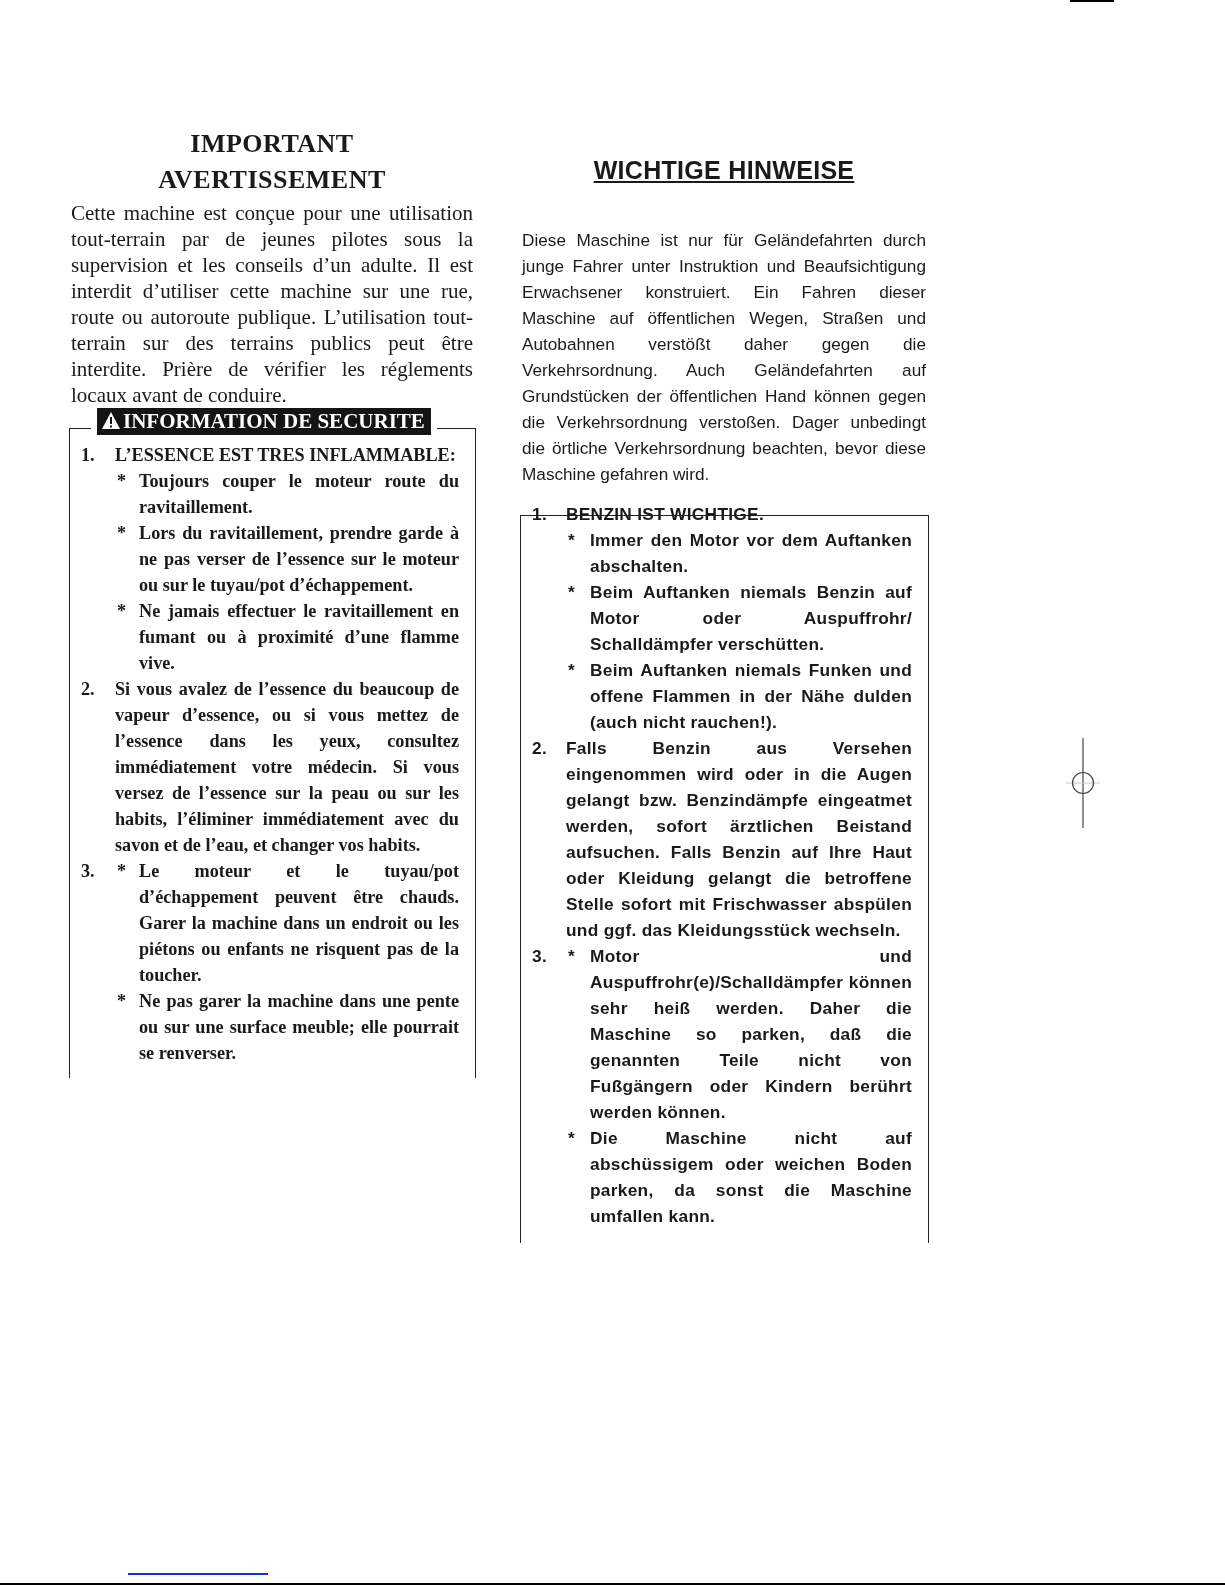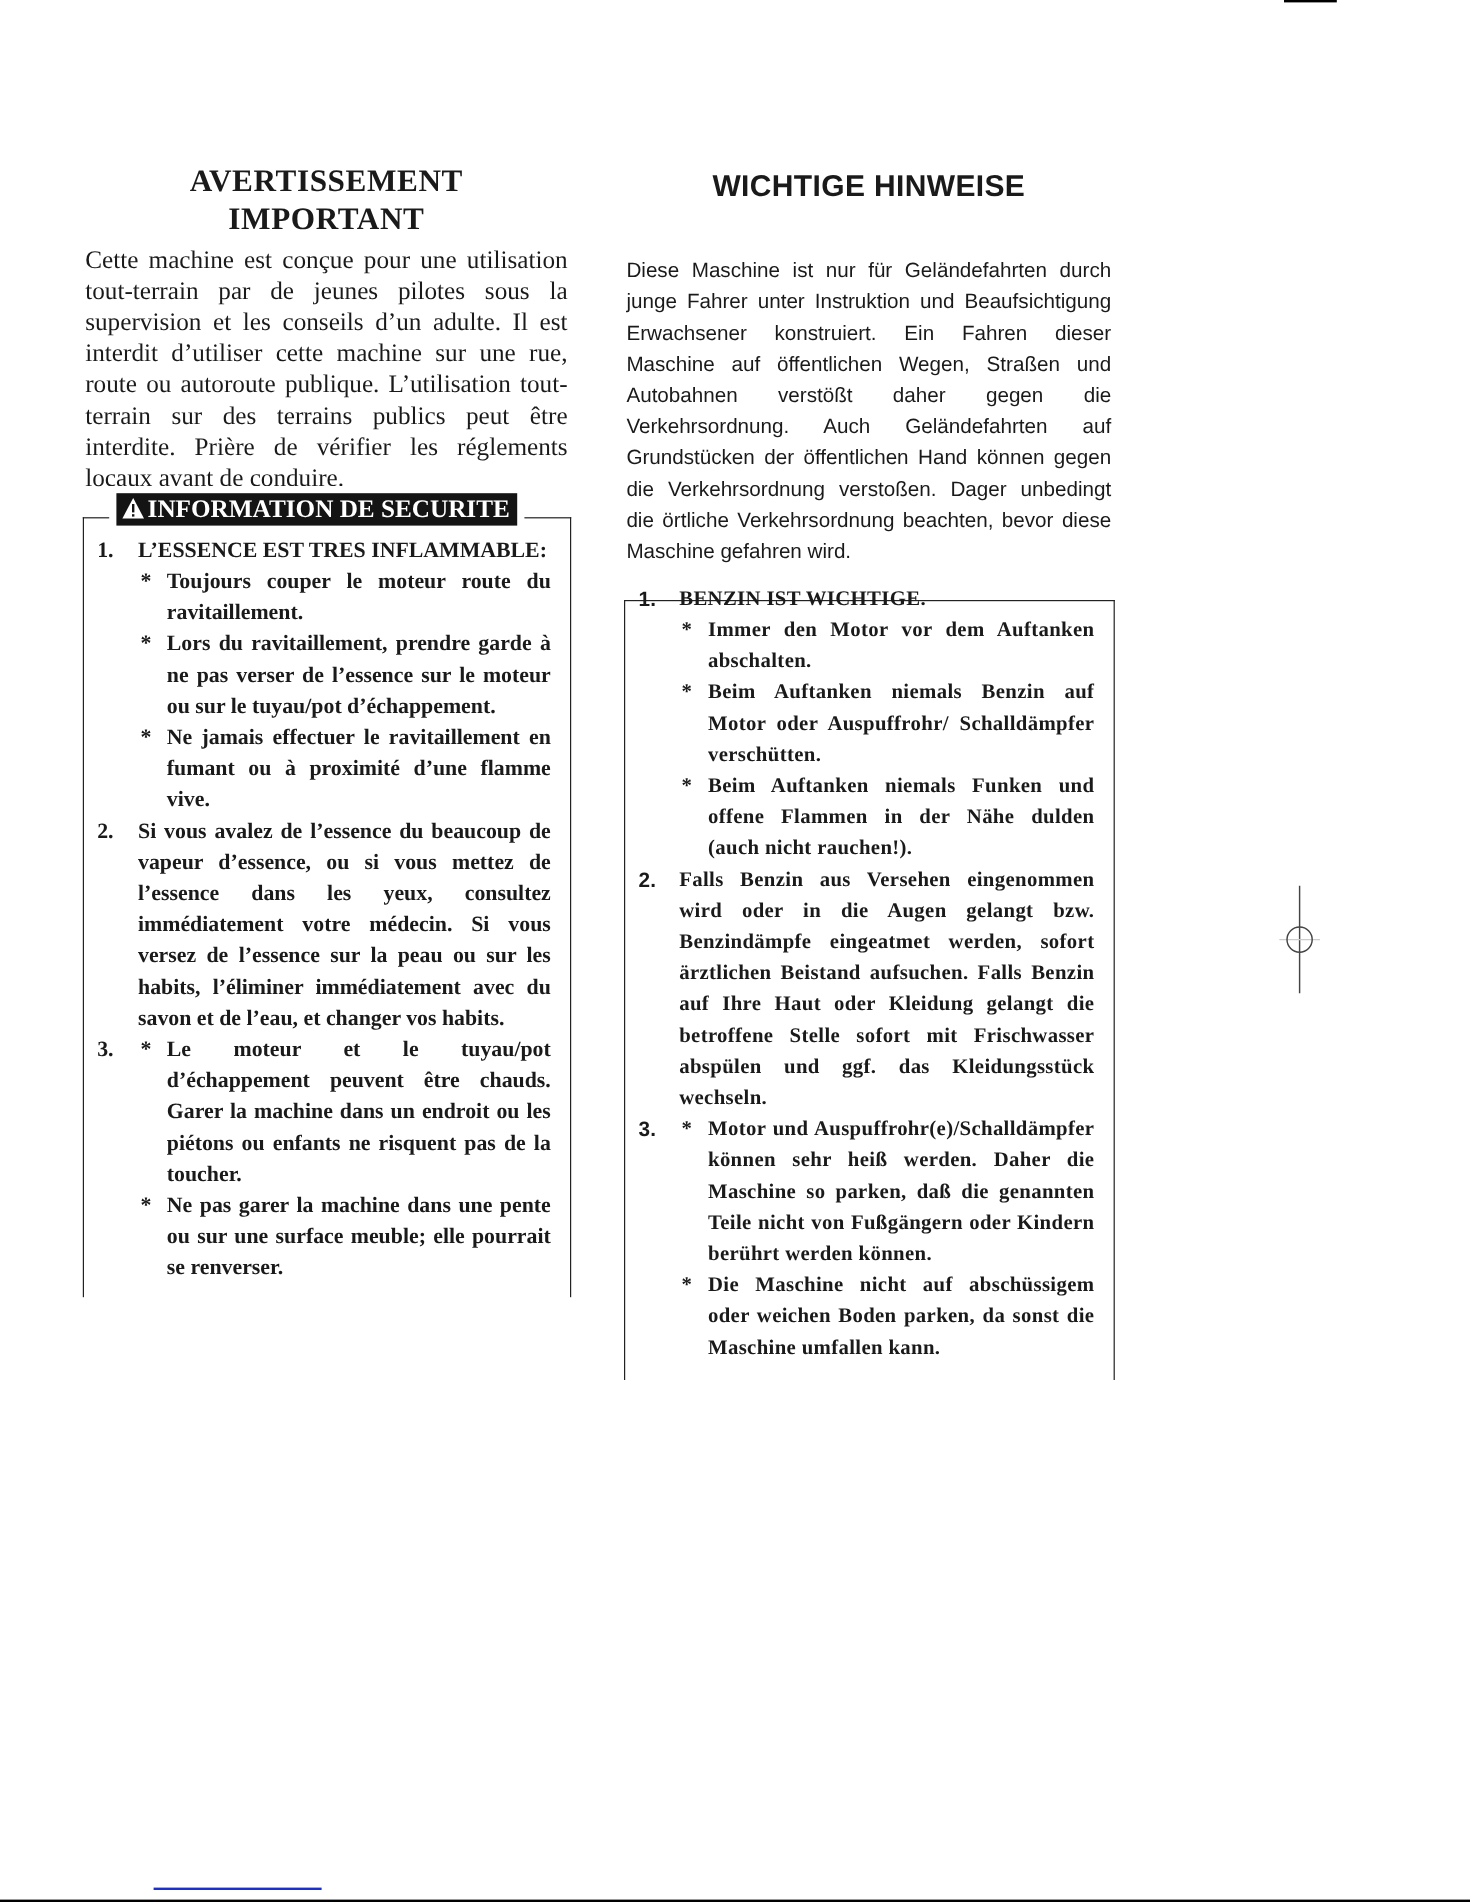--- a/index.html
+++ b/index.html
@@ -5,21 +5,21 @@
   html, body { margin: 0; padding: 0; background: #ffffff; }
   body { width: 1225px; height: 1585px; position: relative; overflow: hidden; color: #1a1a1a; }
 
   .top-mark { position: absolute; left: 1070px; top: 0; width: 44px; height: 2px; background: #000; }
 
   .col { position: absolute; }
   .col-fr { left: 71px; top: 132px; width: 402px; font-family: "Liberation Serif", "DejaVu Serif", serif; }
   .col-de { left: 522px; top: 132px; width: 404px; font-family: "Liberation Sans", "DejaVu Sans", sans-serif; }
 
   .fr-title { text-align: center; font-weight: bold; font-size: 26px; line-height: 32px; letter-spacing: 0.5px; margin: 3px 0 4px 0; }
-  .de-title { text-align: center; font-weight: bold; font-size: 25px; line-height: 32px; letter-spacing: 0.3px; margin: 7px 0 0 0; }
+  .de-title { text-align: center; font-weight: bold; font-size: 25px; line-height: 32px; letter-spacing: 0.3px; margin: 22px 0 0 0; text-decoration: underline; }
 
   .fr-intro { font-size: 21px; line-height: 26px; text-align: justify; margin: 0; }
   .de-intro { font-size: 17.2px; line-height: 26px; text-align: justify; margin: 41px 0 0 0; }
 
   .safety { position: relative; }
   .fr-safety { }
   .de-safety { margin-top: 6px; }
 
   .safety-frame { position: absolute; left: -2px; right: -3px; border: 1.5px solid #222; border-bottom: none; }
   .fr-safety .safety-frame { top: 20px; bottom: -12px; }
@@ -30,38 +30,38 @@
   .badge { display: inline-block; background: #141414; color: #fff; font-weight: bold; padding: 0 6px 0 4px; box-shadow: 0 0 0 6px #fff; }
   .fr-safety .badge { font-size: 21px; line-height: 27px; font-family: "Liberation Serif", "DejaVu Serif", serif; }
   .de-safety .badge { font-size: 21.5px; line-height: 30px; font-family: "Liberation Sans", "DejaVu Sans", sans-serif; }
   .warn-icon { display: inline-block; vertical-align: -2px; margin-right: 2px; }
 
   .safety-list { position: relative; z-index: 1; list-style: none; margin: 0; padding: 0; }
   .fr-safety .safety-list { padding: 7px 14px 0 10px; font-size: 18.2px; line-height: 26px; font-weight: bold; }
   .de-safety .safety-list { padding: 8px 14px 0 10px; font-size: 17.3px; line-height: 26px; font-weight: bold; letter-spacing: 0.3px; }
   .safety-list > li { display: flex; text-align: justify; }
   .num { flex: 0 0 34px; }
-  .item-body { flex: 1; font-family: Liberation Serif, serif; }
+  .item-body { flex: 1; }
   .sub-list { list-style: none; margin: 0; padding: 0; }
   .sub-list li { display: flex; }
   .star { flex: 0 0 22px; text-align: left; padding-left: 2px; }
   .sub-text { flex: 1; text-align: justify; }
 
   .reg-mark { position: absolute; left: 1066px; top: 738px; width: 34px; height: 90px; }
   .bottom-link { position: absolute; left: 128px; top: 1573px; width: 140px; height: 1.5px; background: #1a2fd0; }
   .bottom-rule { position: absolute; left: 0; top: 1583px; width: 1225px; height: 2px; background: #000; }
 </style>
 </head>
 <body>
 
 <div class="top-mark"></div>
 
 <section class="col col-fr">
+  <div class="fr-title" style="margin-top:-4px;">IMPORTANT</div>
   <div class="fr-title">AVERTISSEMENT</div>
-  <div class="fr-title" style="margin-top:-4px;">IMPORTANT</div>
   <p class="fr-intro">Cette machine est conçue pour une utilisation tout-terrain par de jeunes pilotes sous la supervision et les conseils d’un adulte. Il est interdit d’utiliser cette machine sur une rue, route ou autoroute publique. L’utilisation tout-terrain sur des terrains publics peut être interdite. Prière de vérifier les réglements locaux avant de conduire.</p>
 
   <div class="safety fr-safety">
     <div class="safety-frame"></div>
     <div class="badge-wrap">
       <span class="badge">
         <svg class="warn-icon" width="20" height="19" viewBox="0 0 20 19">
             <polygon points="10,1 19,18 1,18" fill="#fff"></polygon>
             <rect x="9" y="6" width="2" height="7" fill="#141414"></rect>
             <rect x="9" y="14.5" width="2" height="2" fill="#141414"></rect>

